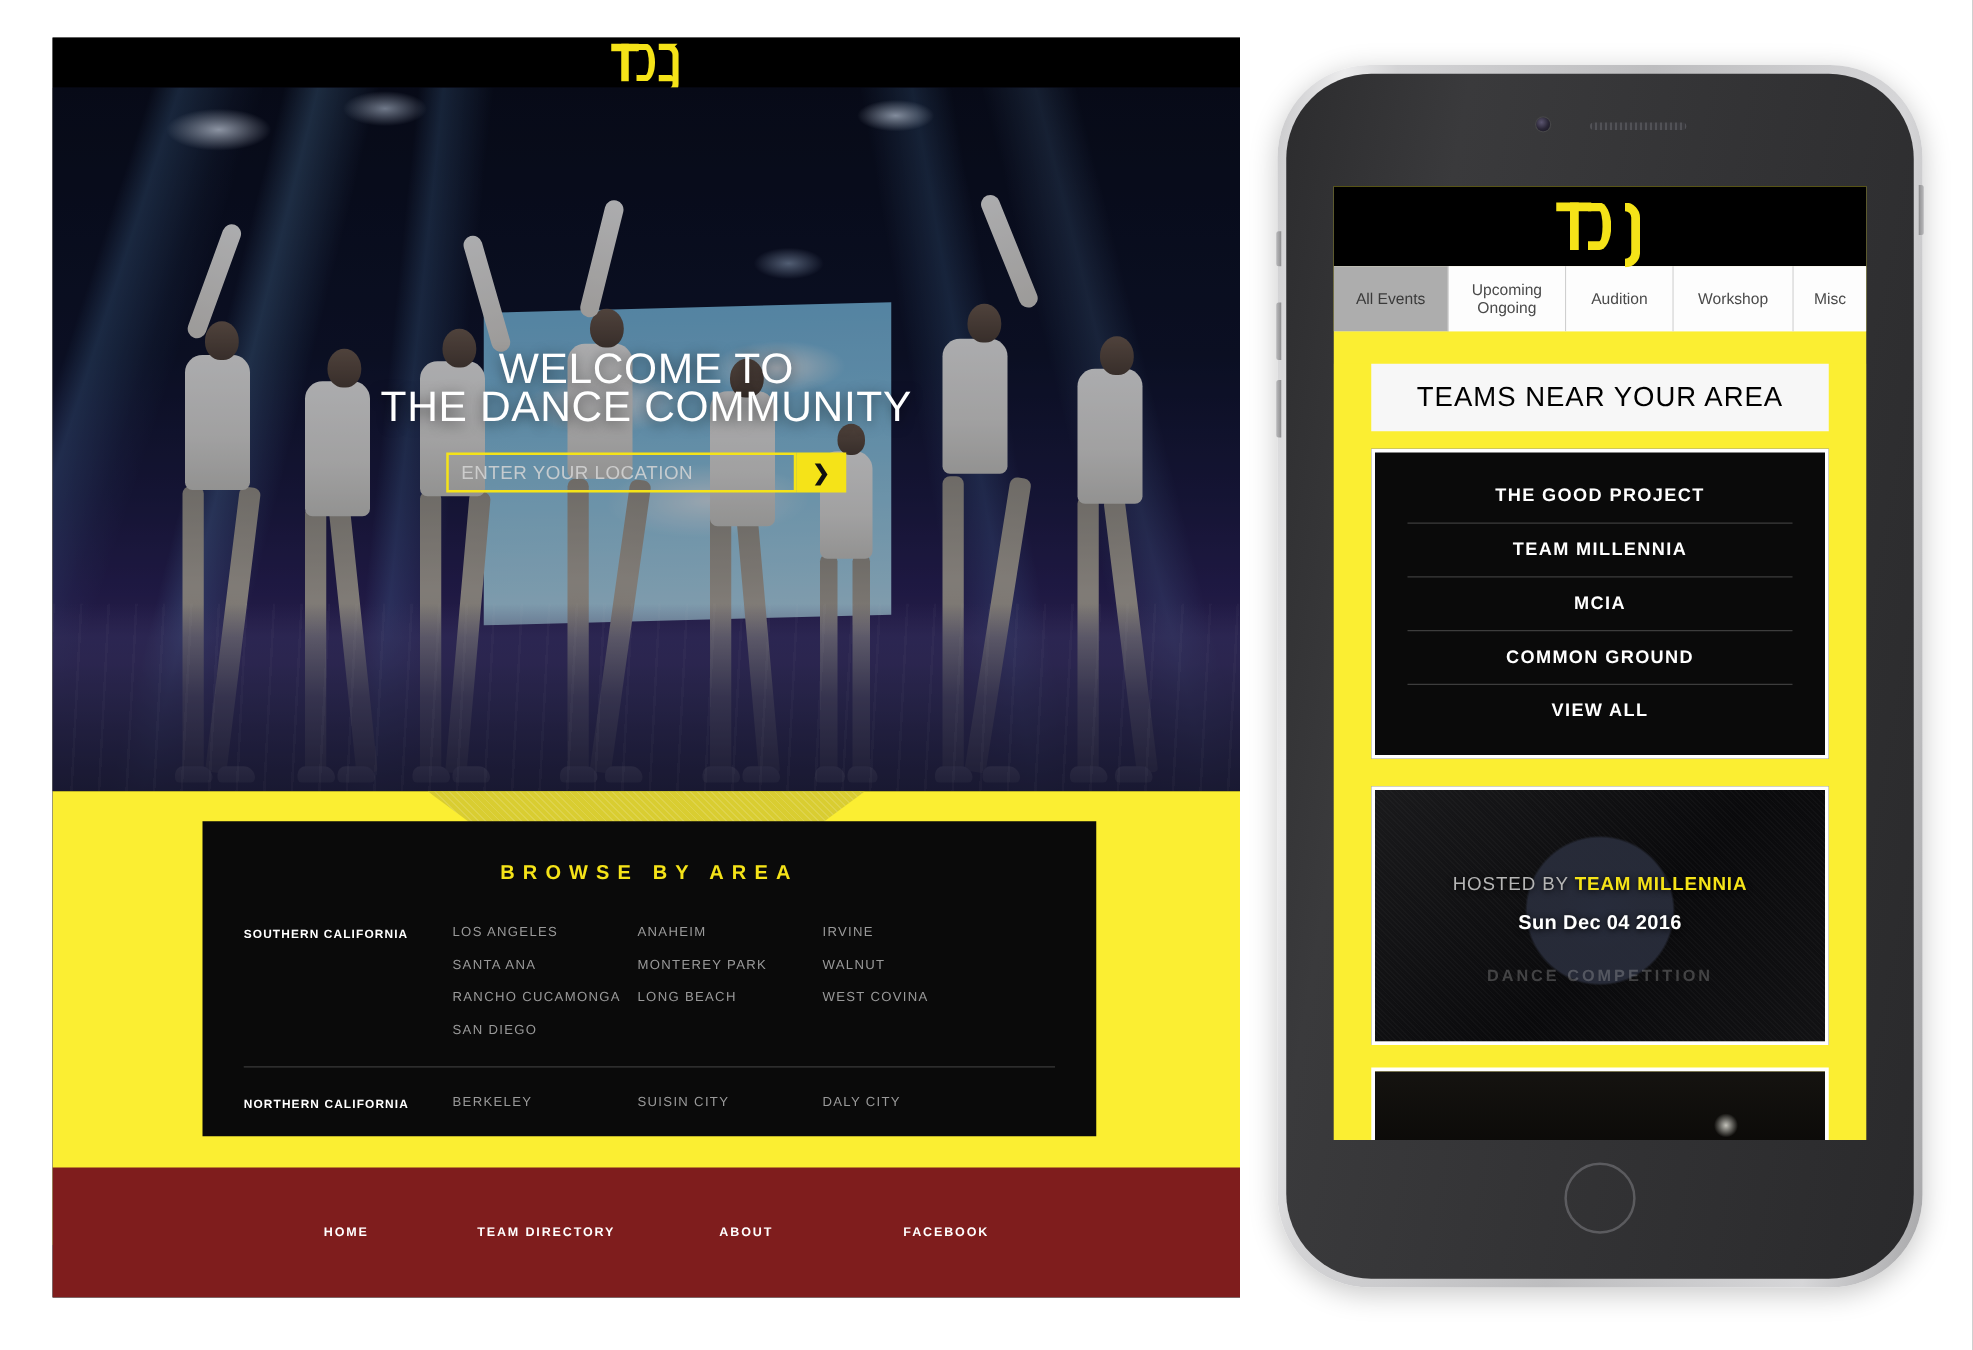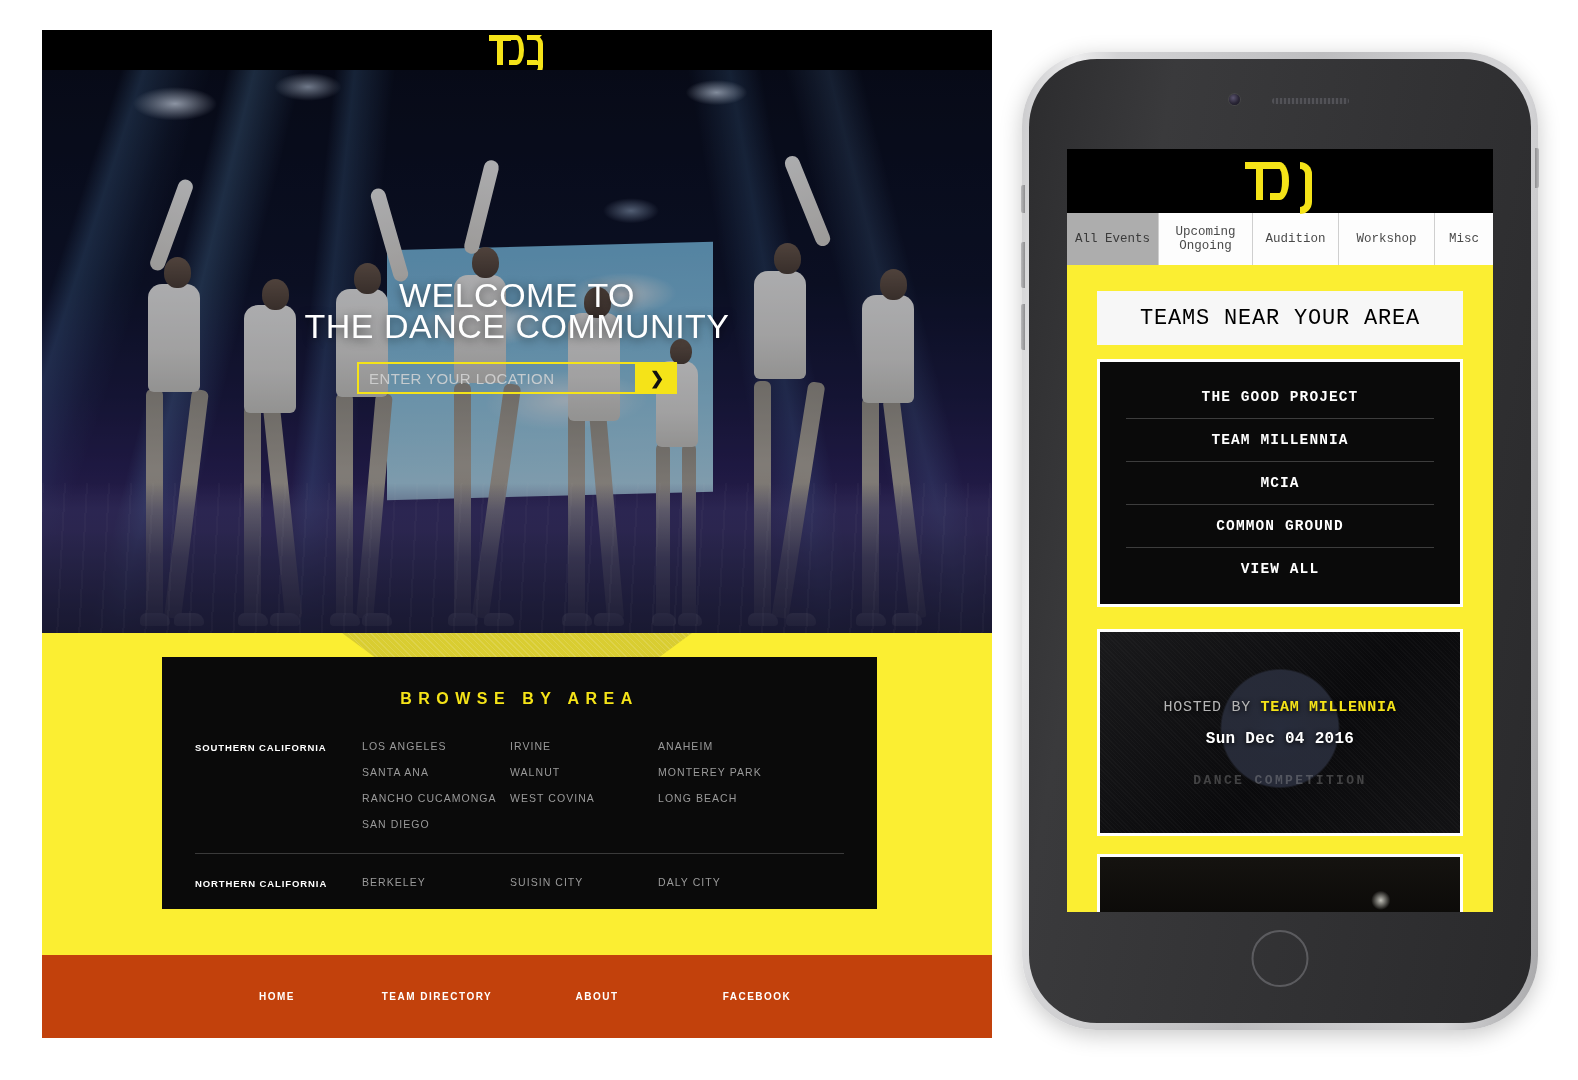--- a/index.html
+++ b/index.html
@@ -171,22 +171,22 @@
   .city {
     color: #9a9a9a; font-size: 10.5px; letter-spacing: 1.05px;
     margin-bottom: 14px; cursor: pointer;
   }
   .region-rule { margin: 9px 33px 0; height: 1px; background: #3a3a3a; }
   .region2 { margin-top: 22px; }
   .region2 .city { margin-bottom: 0; }
 
   
   .d-footer {
-    position: absolute; left: 0; right: 0; bottom: 0; height: 83px;
-    background: #c2410c; display: flex; align-items: center; justify-content: center;
+    position: absolute; left: 0; right: 0; bottom: 0; height: 104px;
+    background: #7f1d1d; display: flex; align-items: center; justify-content: center;
     gap: 0;
   }
   .d-footer a {
     color: #fff; font-size: 10px; font-weight: 700; letter-spacing: 1.5px;
     text-decoration: none; width: 160px; text-align: center;
   }
 
   
   .phone {
     position: absolute; left: 1022px; top: 52px;
@@ -217,21 +217,21 @@
   }
   .ph-btn { position: absolute; background: linear-gradient(90deg,#b9b9bb,#8e8e90); border-radius: 2px 0 0 2px; }
   .ph-mute { left: -1px; top: 133px; width: 4px; height: 28px; }
   .ph-volup { left: -1px; top: 190px; width: 4px; height: 46px; }
   .ph-voldn { left: -1px; top: 252px; width: 4px; height: 46px; }
   .ph-power { right: -1px; top: 96px; width: 4px; height: 40px; border-radius: 0 2px 2px 0;
               background: linear-gradient(90deg,#8e8e90,#b9b9bb); }
 
   .screen {
     position: absolute; left: 45px; top: 97px; width: 426px; height: 763px;
-    background: #FBEE32; overflow: hidden; font-family: Liberation Mono, monospace;
+    background: #FBEE32; overflow: hidden;
   }
   .ph-header {
     height: 64px; background: #000; display: flex; align-items: center; justify-content: center;
   }
   
   .logo-p { width: 70px; height: 38px; }
   .logo-p .t-bar  { left: 0;  top: 0;   width: 28px; height: 7px; }
   .logo-p .t-stem { left: 10.5px; top: 0; width: 7.5px; height: 38px; }
   .logo-p .d-arc  { left: 25px; top: 0; width: 19px; height: 38px; border-width: 7px; }
   .logo-p .c-arc  { left: 48px; top: 0; width: 19px; height: 38px; border-width: 7px;
@@ -453,28 +453,28 @@
         <div class="region">
           <div class="region-name">SOUTHERN CALIFORNIA</div>
           <div class="city-cols">
             <div class="city-col">
               <div class="city">LOS ANGELES</div>
               <div class="city">SANTA ANA</div>
               <div class="city">RANCHO CUCAMONGA</div>
               <div class="city">SAN DIEGO</div>
             </div>
             <div class="city-col">
+              <div class="city">ANAHEIM</div>
+              <div class="city">MONTEREY PARK</div>
+              <div class="city">LONG BEACH</div>
+            </div>
+            <div class="city-col">
               <div class="city">IRVINE</div>
               <div class="city">WALNUT</div>
               <div class="city">WEST COVINA</div>
-            </div>
-            <div class="city-col">
-              <div class="city">ANAHEIM</div>
-              <div class="city">MONTEREY PARK</div>
-              <div class="city">LONG BEACH</div>
             </div>
           </div>
         </div>
 
         <div class="region-rule"></div>
 
         <div class="region region2">
           <div class="region-name">NORTHERN CALIFORNIA</div>
           <div class="city-cols">
             <div class="city-col">

